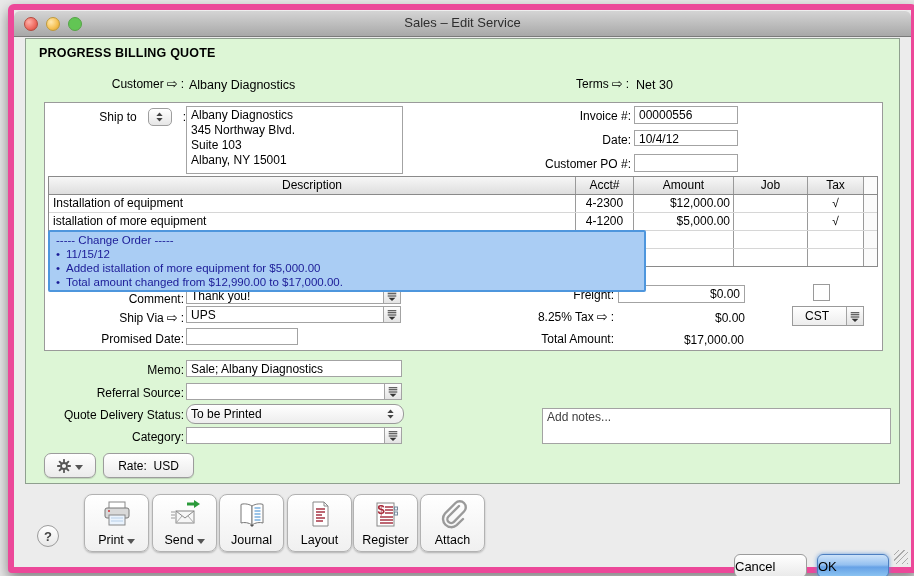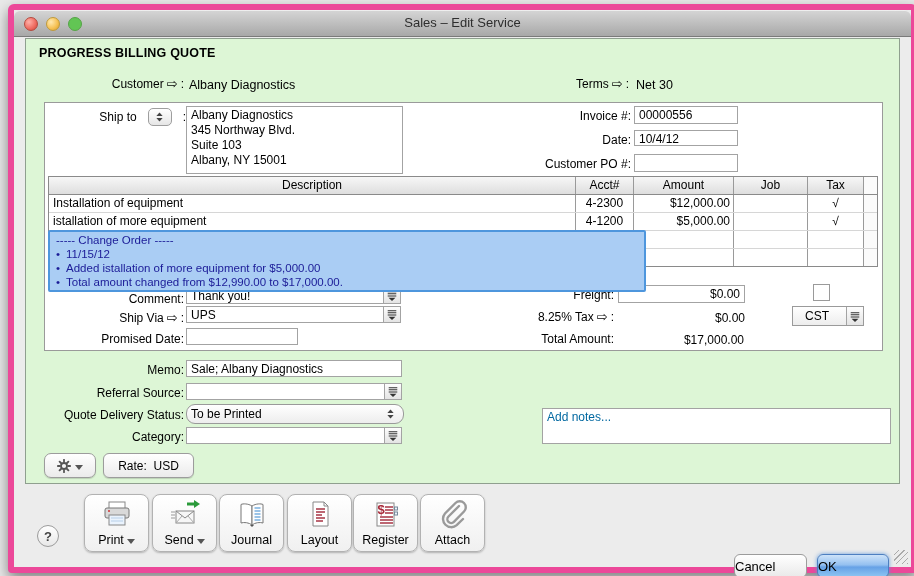--- a/index.html
+++ b/index.html
@@ -46,21 +46,21 @@
   .overlay{position:absolute;left:34px;top:220px;width:598px;height:62px;box-sizing:border-box;
            background:#aacdf4;border:2px solid #4e96dd;border-radius:2px;z-index:6;
            color:#1b1b97;font-size:11.5px;line-height:14px;padding:1px 6px;}
   .overlay .li{display:flex;gap:6px;}
   
   .popup{position:absolute;background:linear-gradient(#ffffff,#ededed);border:1px solid #9a9a9a;
          box-sizing:border-box;display:flex;align-items:center;}
   .btn{position:absolute;background:linear-gradient(#ffffff,#ebebeb);border:1px solid #9c9c9c;border-radius:7px;
        box-sizing:border-box;display:flex;align-items:center;justify-content:center;gap:4px;
        box-shadow:0 1px 1px rgba(0,0,0,.15);}
-  .placeholder{color:#0369a1;}
+  .placeholder{color:#404040;}
   .checkbox{position:absolute;width:15px;height:15px;background:#fff;border:1px solid #9a9a9a;}
   
   .toolbtn{position:absolute;top:484px;width:65px;height:58px;background:linear-gradient(#ffffff,#f0f0f0);
            border:1px solid #b2b2b2;border-radius:8px;box-shadow:0 1px 2px rgba(0,0,0,.25);
            display:flex;flex-direction:column;align-items:center;justify-content:flex-end;padding-bottom:4px;box-sizing:border-box;}
   .toolbtn .ic{position:absolute;top:4px;left:50%;transform:translateX(-50%);}
   .toolbtn .tl{font-size:12.5px;display:flex;align-items:center;gap:3px;}
   .menu-arrow{width:0;height:0;border-left:4px solid transparent;border-right:4px solid transparent;border-top:5px solid #555;margin-top:3px;}
   .footerbtn{position:absolute;top:544px;height:24px;border-radius:6px;box-sizing:border-box;
              display:flex;align-items:center;justify-content:flex-start;font-size:13px;}

